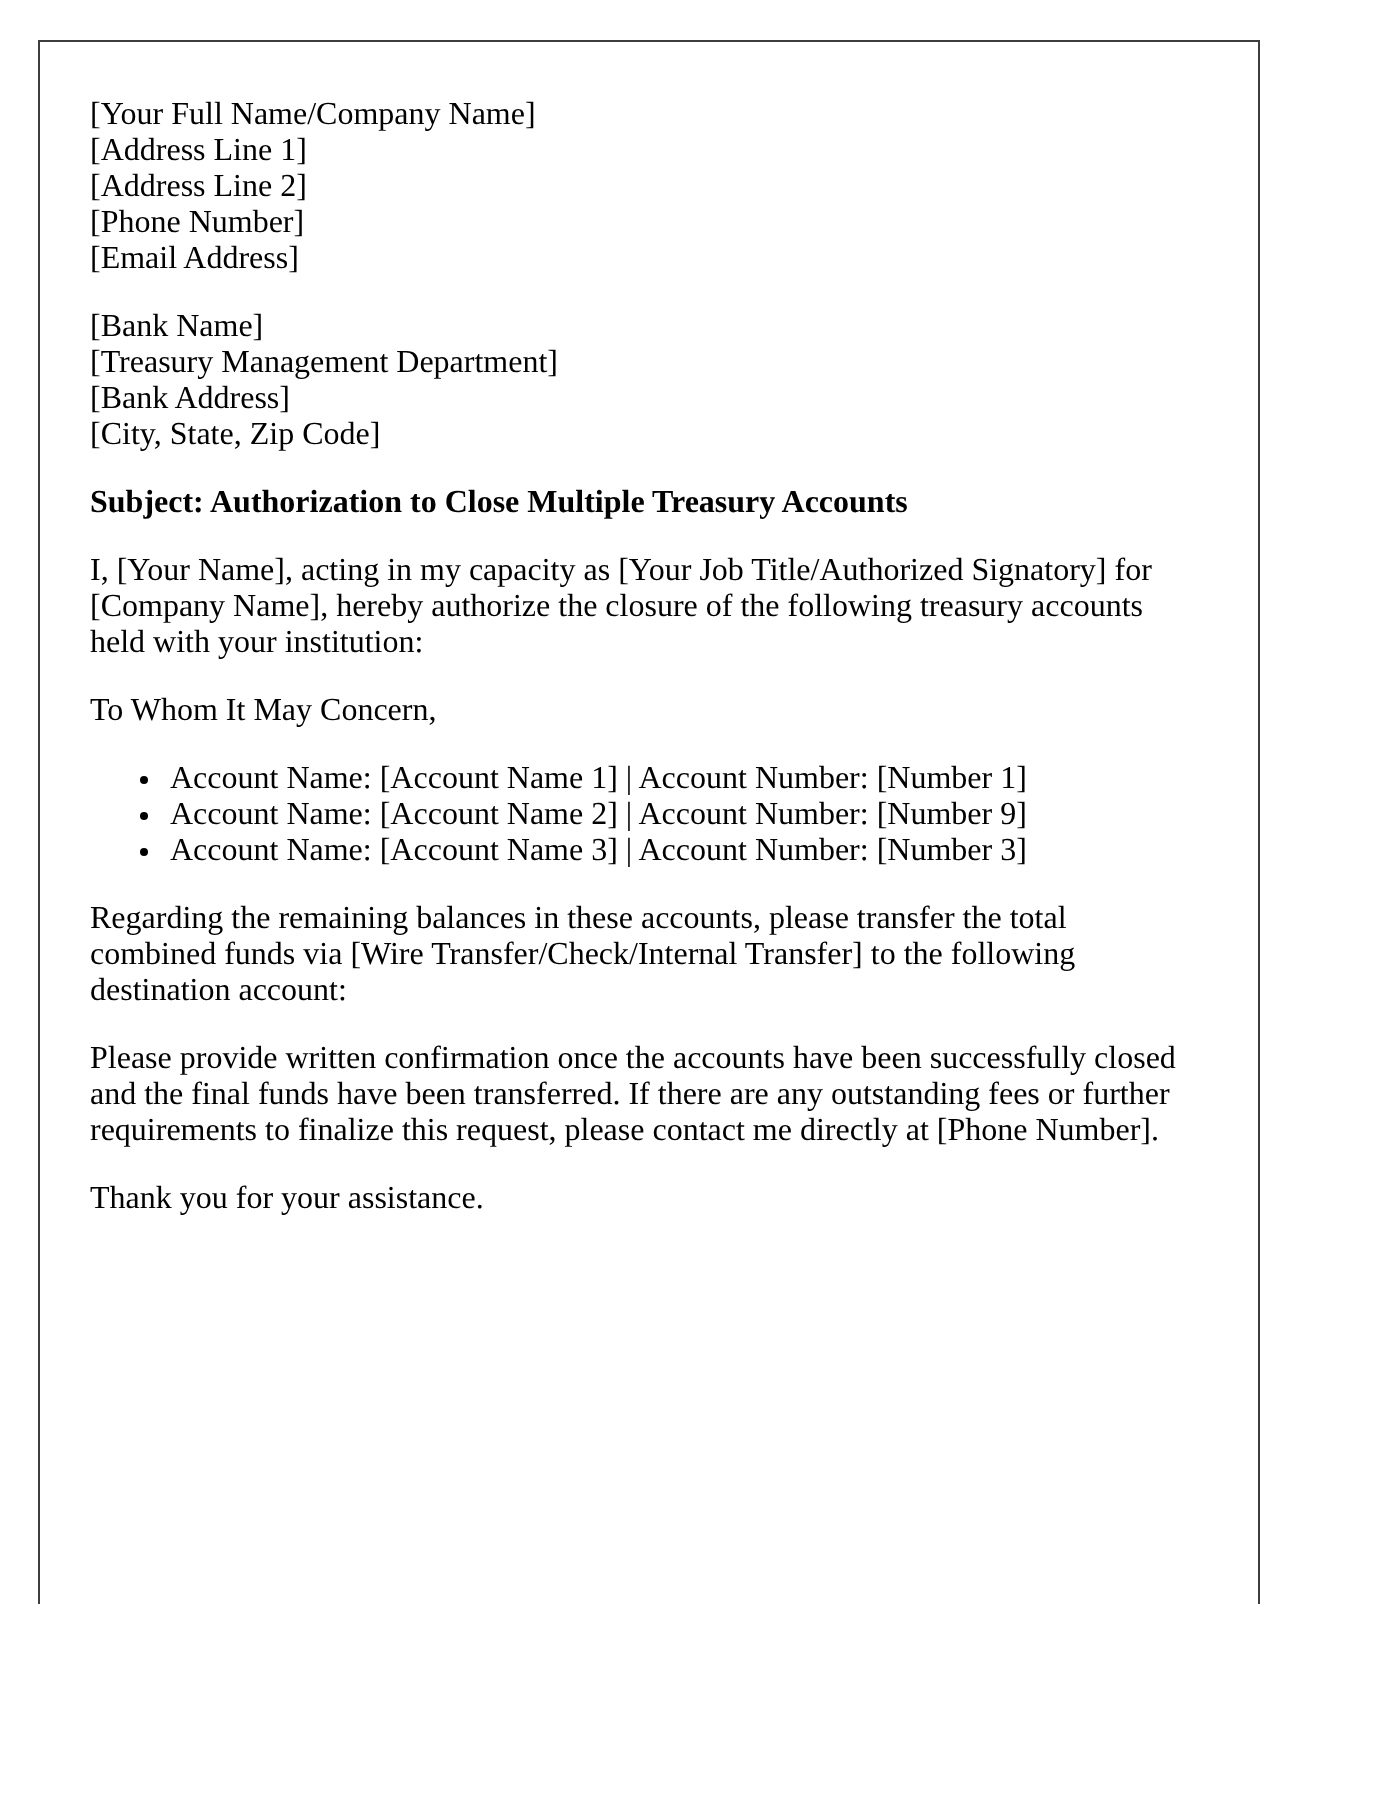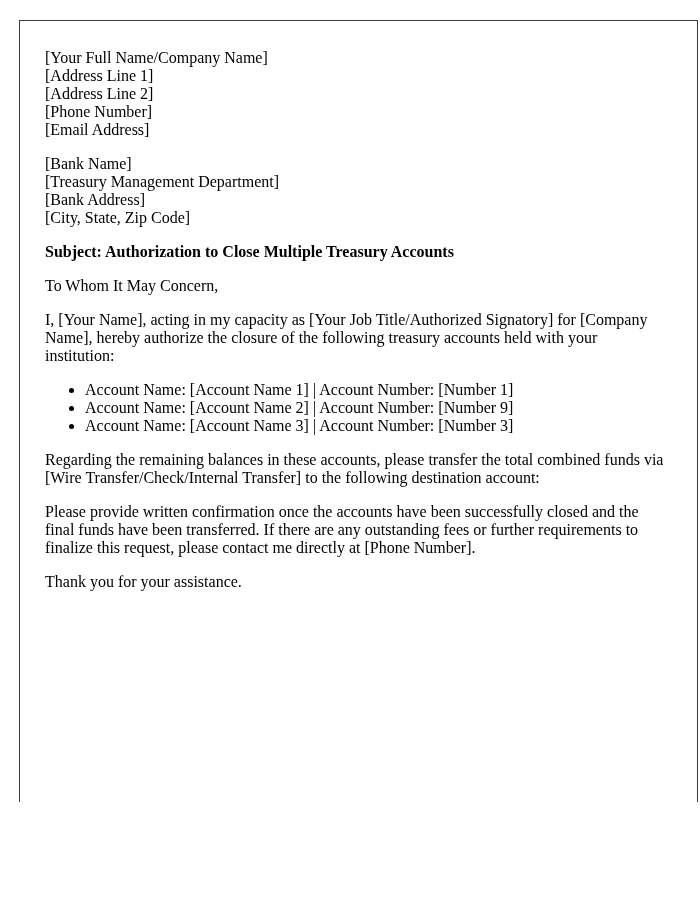--- a/index.html
+++ b/index.html
@@ -11,21 +11,21 @@
     width: 700px;
     height: 900px;
     position: relative;
     overflow: hidden;
     font-family: "Liberation Serif", serif;
   }
   .letter-frame {
     position: absolute;
     left: 19px;
     top: 20px;
-    width: 679px;
+    width: 611px;
     height: 782px;
     box-sizing: border-box;
     border: 1px solid #3d3d3d;
     border-bottom: none;
     padding: 12px 32px 0 25px;
     background: #ffffff;
     color: #000000;
     font-size: 16px;
     line-height: 18px;
     overflow: hidden;
@@ -60,23 +60,23 @@
 [Email Address]</p>
 
 
   <p class="block">[Bank Name]
 [Treasury Management Department]
 [Bank Address]
 [City, State, Zip Code]</p>
 
   <p class="subject">Subject: Authorization to Close Multiple Treasury Accounts</p>
 
+  <p>I, [Your Name], acting in my capacity as [Your Job Title/Authorized Signatory] for [Company Name], hereby authorize the closure of the following treasury accounts held with your institution:</p>
+
   <p>To Whom It May Concern,</p>
-
-  <p>I, [Your Name], acting in my capacity as [Your Job Title/Authorized Signatory] for [Company Name], hereby authorize the closure of the following treasury accounts held with your institution:</p>
 
   <ul class="accounts">
     <li>Account Name: [Account Name 1] | Account Number: [Number 1]</li>
     <li>Account Name: [Account Name 2] | Account Number: [Number 9]</li>
     <li>Account Name: [Account Name 3] | Account Number: [Number 3]</li>
   </ul>
 
 
   <p>Regarding the remaining balances in these accounts, please transfer the total combined funds via [Wire Transfer/Check/Internal Transfer] to the following destination account:</p>
 

